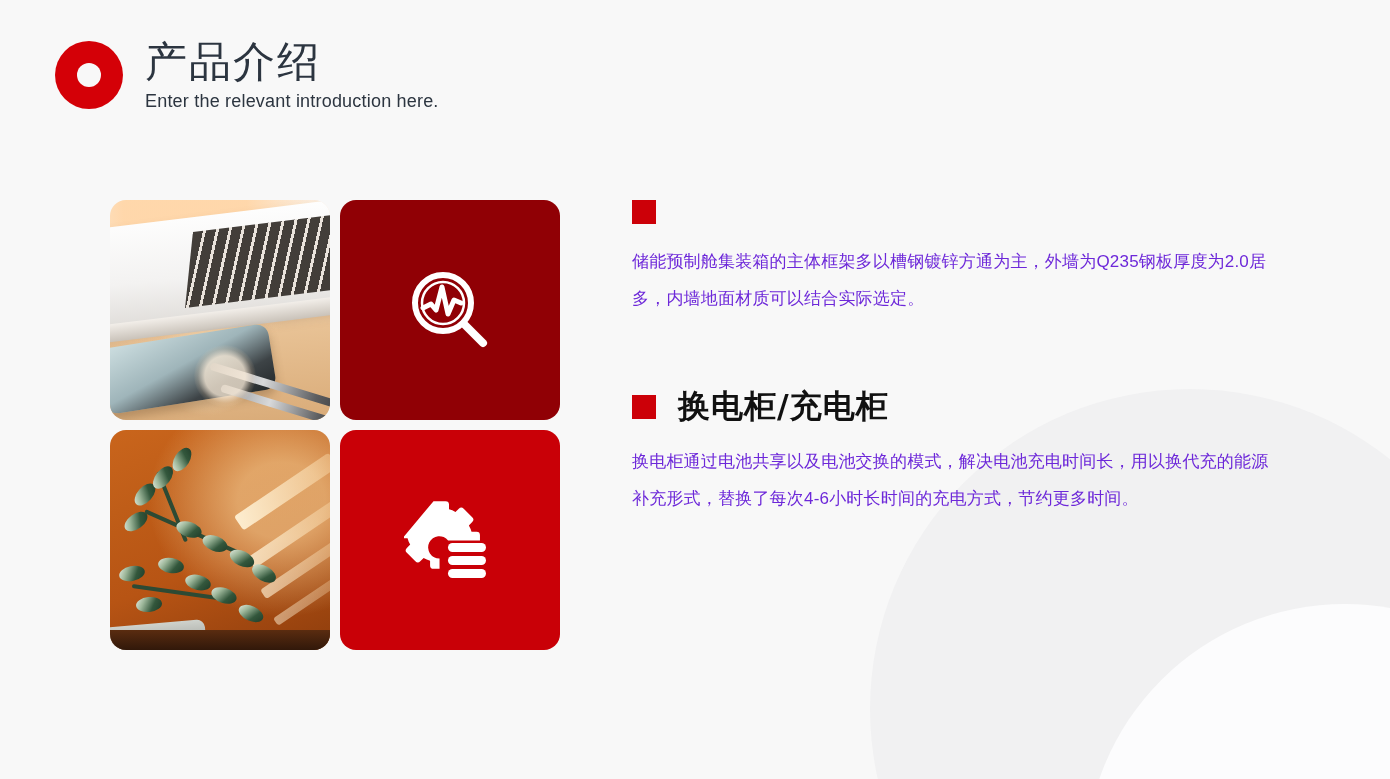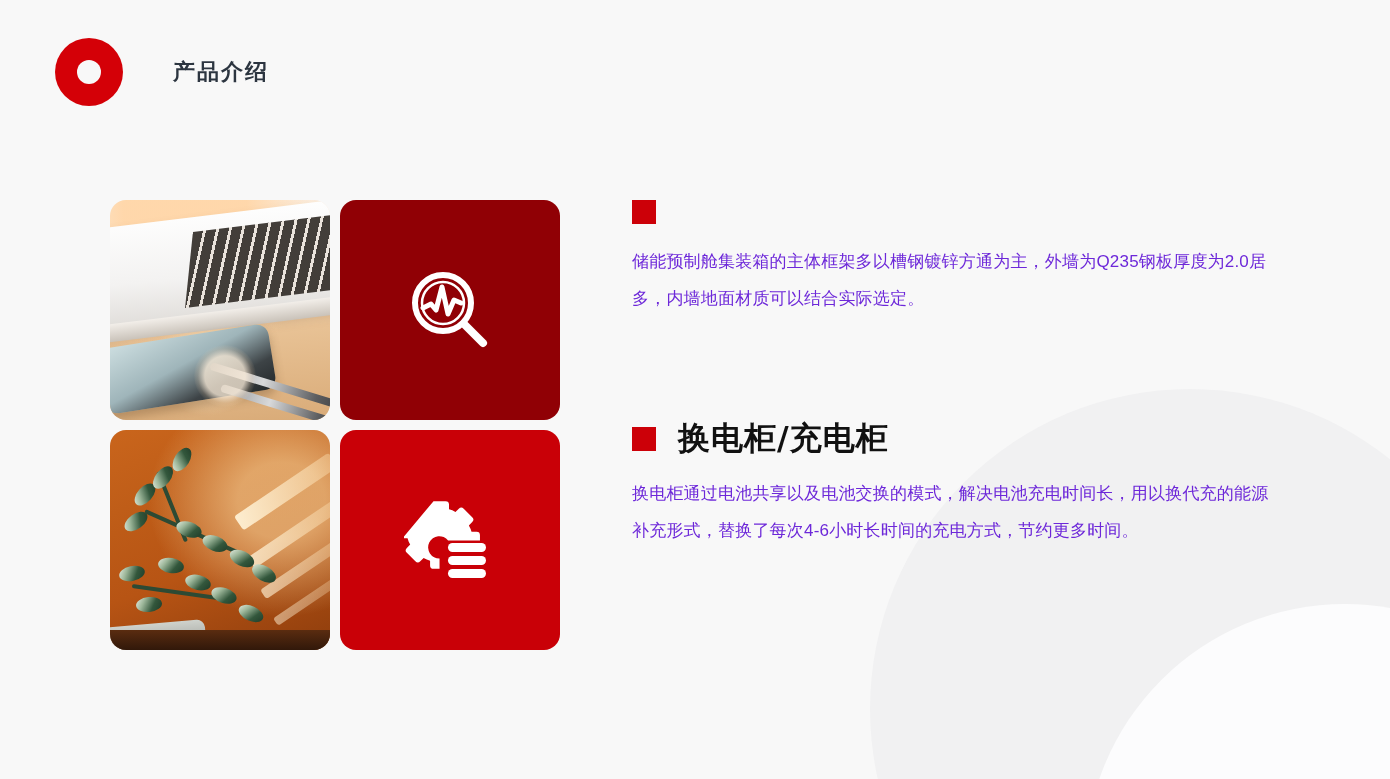--- a/index.html
+++ b/index.html
@@ -60,27 +60,26 @@
     flex:none;
   }
   .logo-hole {
     width:24px;
     height:24px;
     border-radius:50%;
     background:#f8f8f8;
   }
   .header-text { display:flex; flex-direction:column; justify-content:center; }
   .header-title {
-    font-size:22px;
-    font-weight:bold;
+    font-size:42px;
+    font-weight:normal;
     color:#2c3540;
     letter-spacing:2px;
     line-height:1.15;
     font-family:"DejaVu Sans","Liberation Sans",sans-serif;
-    margin-left:28px;
   }
   .header-sub {
     margin-top:5px;
     font-size:18px;
     color:#2c3540;
     letter-spacing:.2px;
     line-height:1.2;
   }
 
   
@@ -190,21 +189,21 @@
   }
   .tile-icon svg { display:block; }
 
   
   .content {
     position:absolute;
     left:632px;
     top:200px;
     width:646px;
   }
-  .block + .block { margin-top:104px; }
+  .block + .block { margin-top:72px; }
   .block-head {
     display:flex;
     align-items:center;
     gap:22px;
     margin-bottom:20px;
   }
   .bullet {
     width:24px; height:24px;
     flex:none;
   }
@@ -228,20 +227,21 @@
 
 <div class="bg-ring"></div>
 <div class="bg-ring-inner"></div>
 
 <div class="header">
   <div class="logo-mark">
     <div class="logo-hole"></div>
   </div>
   <div class="header-text">
     <div class="header-title">产品介绍</div>
+    <div class="header-sub">Enter the relevant introduction here.</div>
   </div>
 </div>
 
 <div class="grid">
 
   <div class="tile photo-desk">
     <div class="laptop-body"></div>
     <div class="laptop-keys"></div>
     <div class="laptop-edge"></div>
     <div class="phone"></div>

